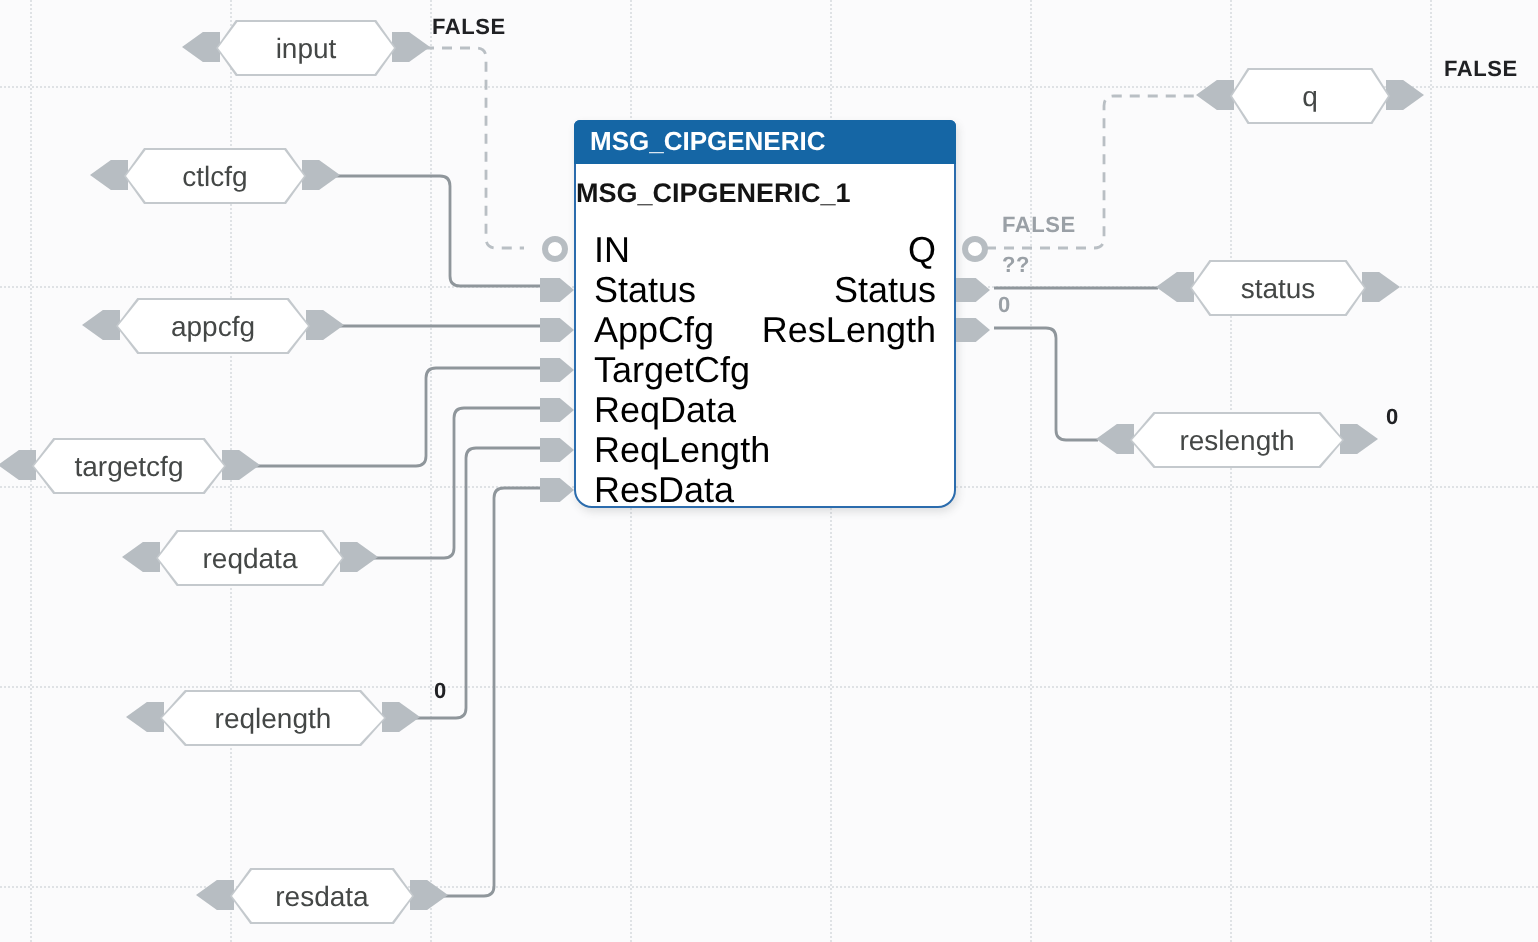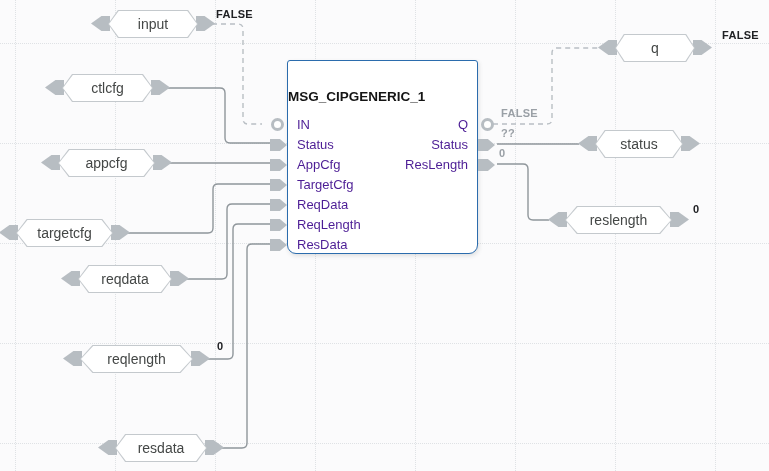--- a/index.html
+++ b/index.html
@@ -24,21 +24,21 @@
     font-size:14px;color:#444746;white-space:nowrap}
   .conn{position:absolute;top:50%;width:19px;height:15px;margin-top:-8px;background:var(--connector)}
   .conn-left{left:-17px;clip-path:polygon(0 50%,55% 0,100% 0,100% 100%,55% 100%)}
   .conn-right{right:-17px;clip-path:polygon(0 0,45% 0,100% 50%,45% 100%,0 100%)}
   #block{position:absolute;left:287px;top:60px;width:191px;height:194px;background:#fff;
     border:1.5px solid var(--block-border);border-radius:3px 3px 9px 9px;
     box-shadow:1px 2px 4px rgba(60,64,67,.15)}
   .block-header{position:absolute;left:-1px;top:-1px;right:-1px;height:22px;background:var(--header-bg);
     border-radius:3px 3px 0 0;color:#fff;font-weight:bold;font-size:13px;line-height:22px;padding-left:8px}
   .block-instance{position:absolute;left:0;top:28px;font-weight:bold;font-size:13.5px;color:#141414}
-  .pin-row{position:absolute;height:20px;line-height:20px;font-size:13px;color:#4c1d95;white-space:nowrap}
+  .pin-row{position:absolute;height:20px;line-height:20px;font-size:18px;color:#000000;white-space:nowrap}
   .pin-left{left:9px}
   .pin-right{right:9px;text-align:right}
   .pin-conn{position:absolute;width:17px;height:12px;background:var(--connector);
     clip-path:polygon(0 0,58% 0,100% 50%,58% 100%,0 100%)}
   .pin-conn-in{left:-18px}
   .pin-conn-out{right:-18px}
   .pin-conn-bool{position:absolute;width:13px;height:13px;border:3.5px solid var(--connector);
     border-radius:50%;background:#fff}
   .val{position:absolute;font-size:11px;font-weight:bold;color:var(--value-text);letter-spacing:.3px}
   .watch{position:absolute;font-size:11px;font-weight:bold;color:var(--watch-text);letter-spacing:.3px}
@@ -143,20 +143,21 @@
   </div>
   <div class="tag" style="left:565px;top:206px;width:107px;height:28px">
     <span class="conn conn-left"></span>
     <span class="conn conn-right"></span>
     <span class="hex-border"></span>
     <span class="hex-fill"></span>
     <span class="tag-label">reslength</span>
   </div>
 
   <div id="block">
+    <div class="block-header">MSG_CIPGENERIC</div>
     <div class="block-instance">MSG_CIPGENERIC_1</div>
 
     <div class="pin-row pin-left" style="top:54px">IN</div>
     <div class="pin-row pin-left" style="top:74px">Status</div>
     <div class="pin-row pin-left" style="top:94px">AppCfg</div>
     <div class="pin-row pin-left" style="top:114px">TargetCfg</div>
     <div class="pin-row pin-left" style="top:134px">ReqData</div>
     <div class="pin-row pin-left" style="top:154px">ReqLength</div>
     <div class="pin-row pin-left" style="top:174px">ResData</div>
 

